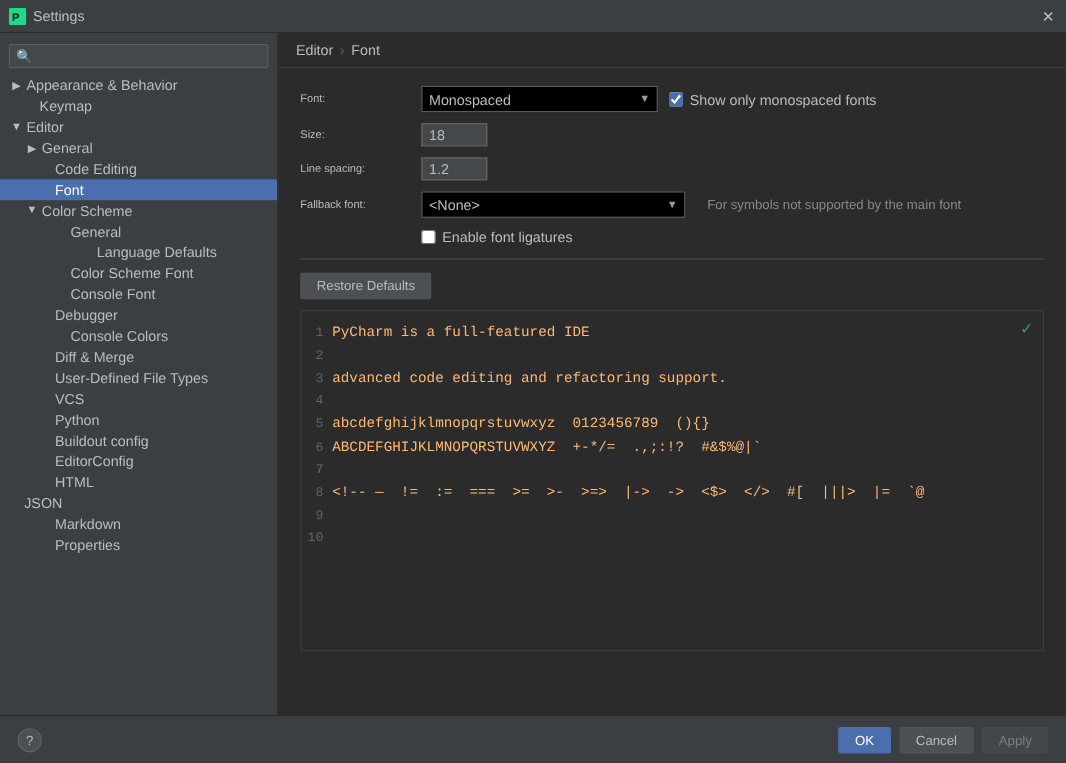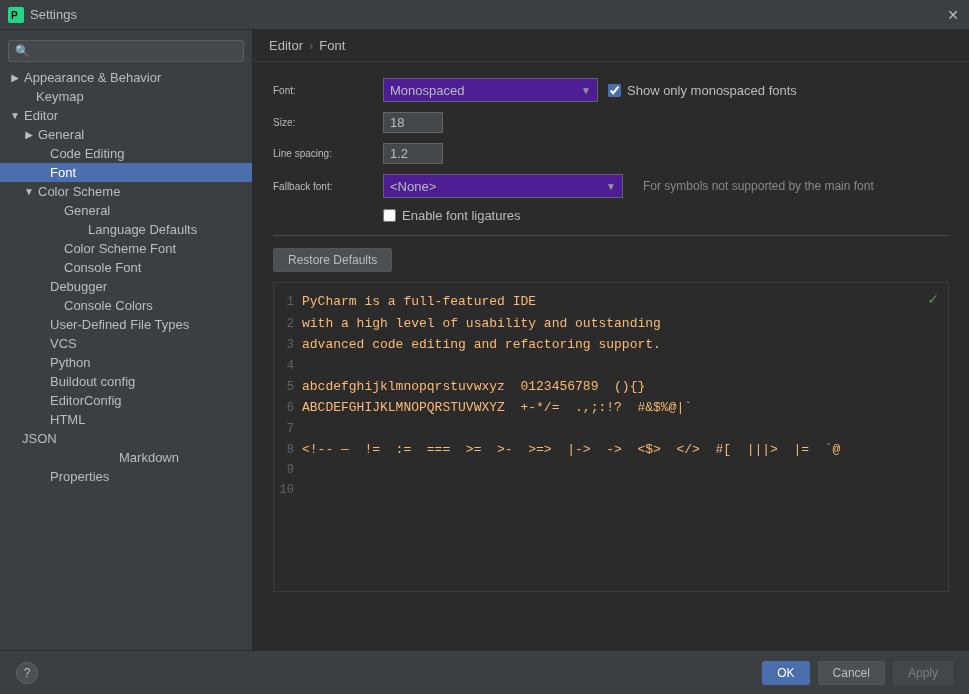--- a/index.html
+++ b/index.html
@@ -141,21 +141,21 @@
       width: 60px;
       outline: none;
     }
     
     .dropdown-wrap {
       display: flex;
       align-items: center;
       gap: 10px;
     }
     .dropdown {
-      background: #4c1d95;
+      background: #000000;
       border: 1px solid #646464;
       color: #bbbcbe;
       padding: 2px 6px;
       font-size: 13px;
       width: 215px;
       display: flex;
       align-items: center;
       justify-content: space-between;
       cursor: pointer;
       height: 24px;
@@ -340,20 +340,24 @@
         <div class="tree-item" style="padding-left: 36px;">
           <span style="width: 14px; display: inline-block;"></span>
           <span class="label">Debugger</span>
         </div>
         <div class="tree-item" style="padding-left: 50px;">
           <span style="width: 14px; display: inline-block;"></span>
           <span class="label">Console Colors</span>
         </div>
         <div class="tree-item" style="padding-left: 36px;">
           <span style="width: 14px; display: inline-block;"></span>
+          <span class="label">Diff &amp; Merge</span>
+        </div>
+        <div class="tree-item" style="padding-left: 36px;">
+          <span style="width: 14px; display: inline-block;"></span>
           <span class="label">User-Defined File Types</span>
         </div>
         <div class="tree-item" style="padding-left: 36px;">
           <span style="width: 14px; display: inline-block;"></span>
           <span class="label">VCS</span>
         </div>
         <div class="tree-item" style="padding-left: 36px;">
           <span style="width: 14px; display: inline-block;"></span>
           <span class="label">Python</span>
         </div>
@@ -366,21 +370,21 @@
           <span class="label">EditorConfig</span>
         </div>
         <div class="tree-item" style="padding-left: 36px;">
           <span style="width: 14px; display: inline-block;"></span>
           <span class="label">HTML</span>
         </div>
         <div class="tree-item" style="">
           <span style="width: 14px; display: inline-block;"></span>
           <span class="label">JSON</span>
         </div>
-        <div class="tree-item" style="padding-left: 36px; justify-content: center;">
+        <div class="tree-item" style="padding-left: 36px;">
           <span style="width: 14px; display: inline-block;"></span>
           <span class="label">Markdown</span>
         </div>
         <div class="tree-item" style="padding-left: 36px;">
           <span style="width: 14px; display: inline-block;"></span>
           <span class="label">Properties</span>
         </div>
       </div>
   </div>
 
@@ -444,21 +448,20 @@
 
       <div class="preview-area" style="height:310px; position:relative;">
         <span class="preview-checkmark">✓</span>
         <div class="preview-scroll" id="preview-lines-container">
             <div class="preview-line">
               <span class="line-num">1</span>
               <span class="line-content">PyCharm is a full-featured IDE</span>
             </div>
             <div class="preview-line">
               <span class="line-num">2</span>
-              <span class="line-content">with a high level of usability and outstanding</span>
             </div>
             <div class="preview-line">
               <span class="line-num">3</span>
               <span class="line-content">advanced code editing and refactoring support.</span>
             </div>
             <div class="preview-line">
               <span class="line-num">4</span>
               <span class="line-content"></span>
             </div>
             <div class="preview-line">

